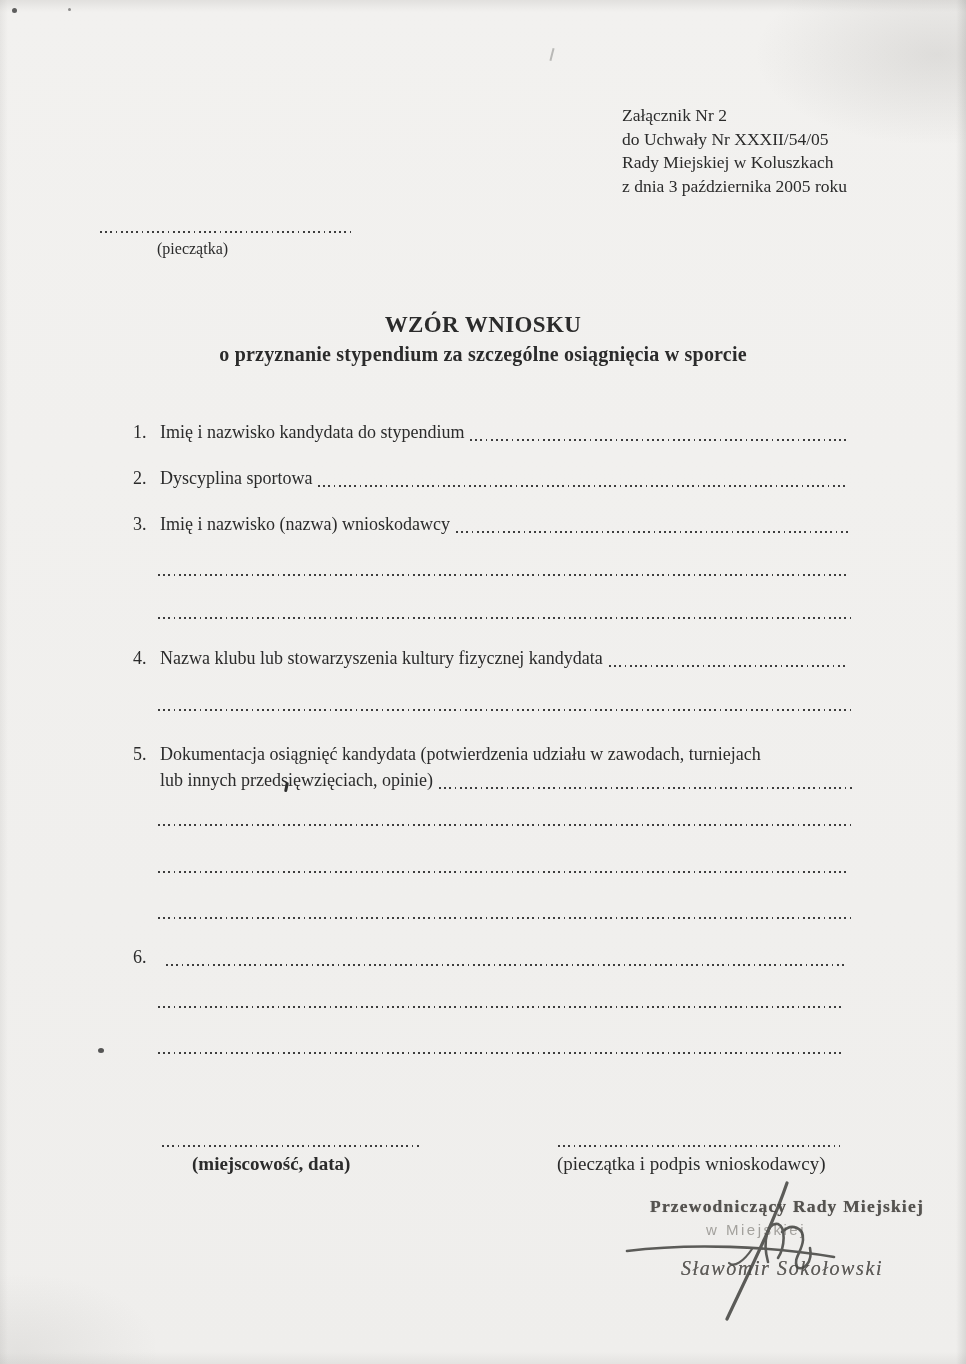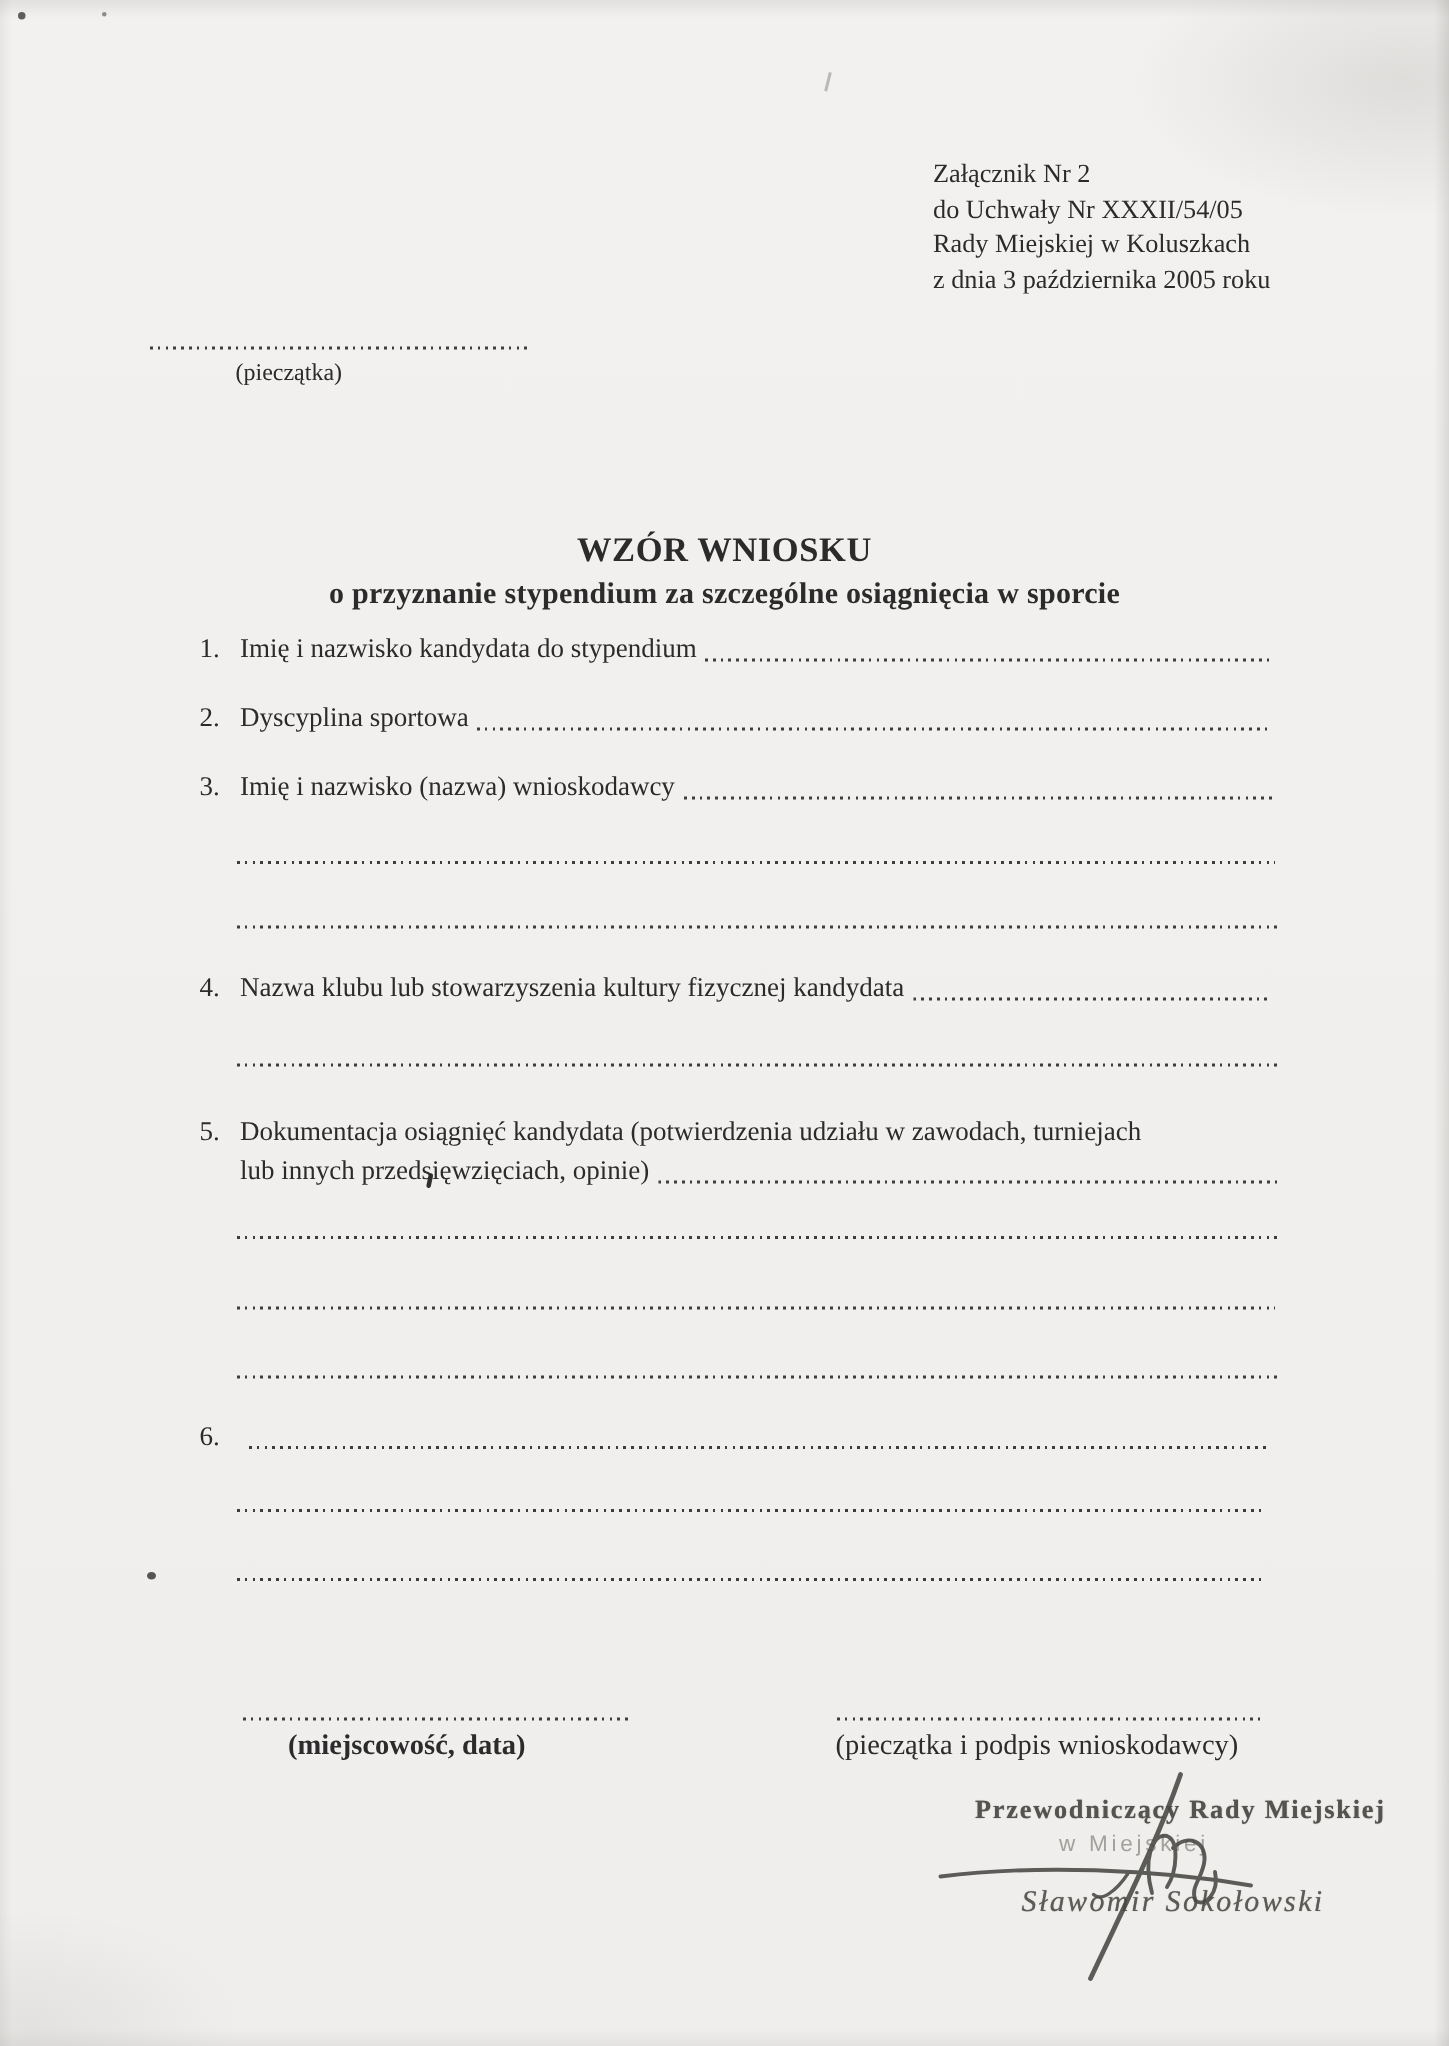--- a/index.html
+++ b/index.html
@@ -26,21 +26,21 @@
     background-image:repeating-linear-gradient(to right,#3d3d3d 0 1.8px,transparent 1.8px 5.2px);
   }
   .dots{
     flex:1 1 auto;height:2px;align-self:flex-end;
     margin:0 2px 4px 6px;
     background-image:repeating-linear-gradient(to right,#3d3d3d 0 1.8px,transparent 1.8px 5.2px);
   }
   .hdr{left:578px;top:104px;font-size:17.5px;line-height:23.5px;margin-left:44px;}
   .pz-label{left:157px;top:240px;font-size:16px;}
   .title-wrap{left:0;right:0;top:312px;text-align:center;font-weight:bold;}
-  .title-l1{font-size:23px;letter-spacing:0.4px;margin-top:42px;}
+  .title-l1{font-size:23px;letter-spacing:0.4px;}
   .title-l2{font-size:20px;margin-top:5px;letter-spacing:0.2px;}
   .item{
     position:absolute;left:133px;right:116px;
     display:flex;font-size:18px;line-height:26px;white-space:nowrap;
   }
   .num{flex:0 0 27px;width:27px;}
   .wrapcol{display:flex;flex-direction:column;flex:1 1 auto;min-width:0;}
   .wrapcol .l2row{display:flex;justify-content:center;}
   .foot{font-size:19px;}
   .stamp1{

